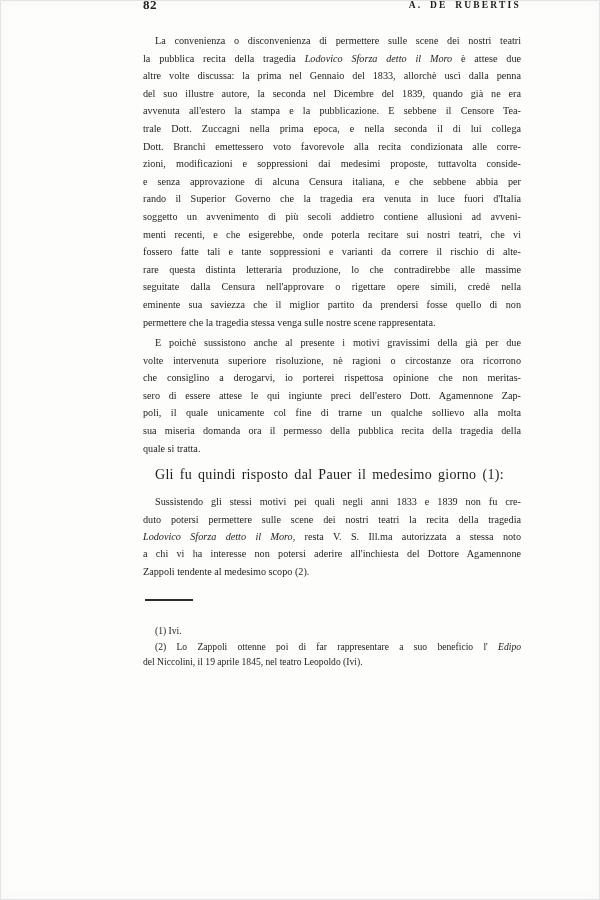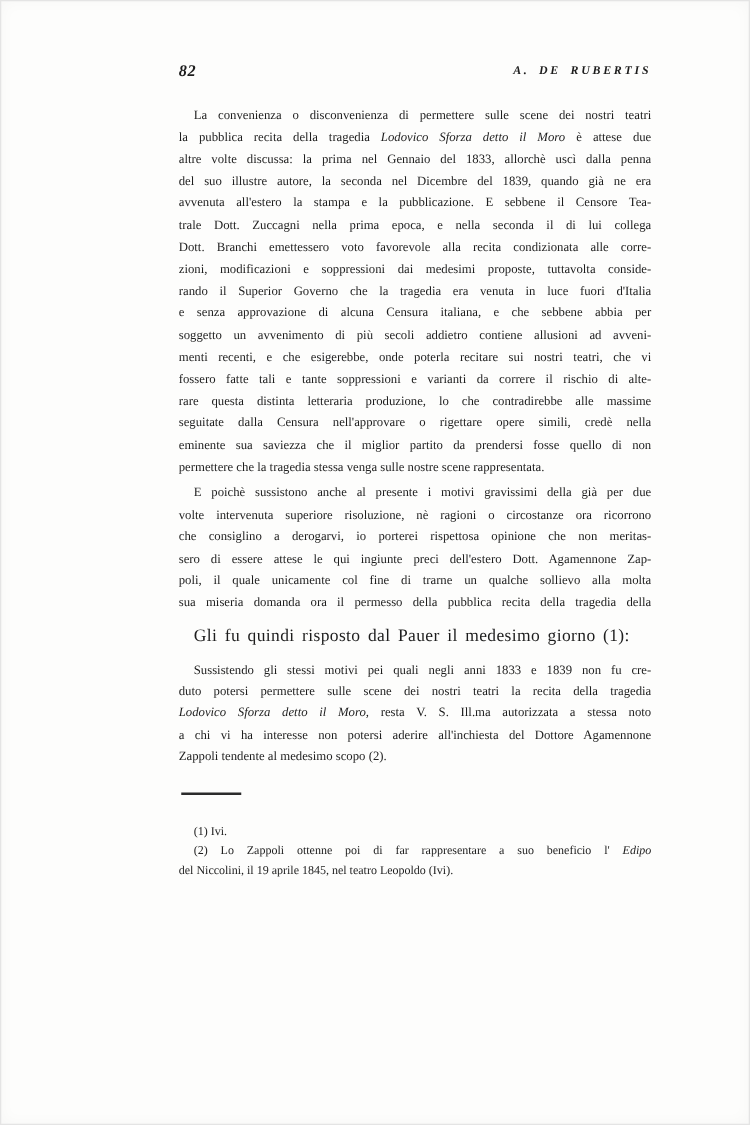--- a/index.html
+++ b/index.html
@@ -16,23 +16,21 @@
     overflow:hidden;
     color:#1d1d1d;
   }
   .text-column{
     position:absolute;
     left:143px;top:0;
     width:378px;
   }
   .header-row{
     position:relative;
-    margin-top:52px;
     height:16px;
-    font-style:italic;
   }
   .page-num{
     position:absolute;
     left:0;top:-3px;
     font-size:13px;
     font-weight:700;
     letter-spacing:0.5px;
   }
   .running-header{
     text-align:right;
@@ -93,38 +91,39 @@
 
     <div class="para body1">
         <div class="line indent"><span>La convenienza o disconvenienza di permettere sulle scene dei nostri teatri</span></div>
         <div class="line"><span>la pubblica recita della tragedia </span><i>Lodovico Sforza detto il Moro</i><span> è attese due</span></div>
         <div class="line"><span>altre volte discussa: la prima nel Gennaio del 1833, allorchè uscì dalla penna</span></div>
         <div class="line"><span>del suo illustre autore, la seconda nel Dicembre del 1839, quando già ne era</span></div>
         <div class="line"><span>avvenuta all'estero la stampa e la pubblicazione. E sebbene il Censore Tea-</span></div>
         <div class="line"><span>trale Dott. Zuccagni nella prima epoca, e nella seconda il di lui collega</span></div>
         <div class="line"><span>Dott. Branchi emettessero voto favorevole alla recita condizionata alle corre-</span></div>
         <div class="line"><span>zioni, modificazioni e soppressioni dai medesimi proposte, tuttavolta conside-</span></div>
+        <div class="line"><span>e senza approvazione di alcuna Censura italiana, e che sebbene abbia per</span></div>
         <div class="line"><span>rando il Superior Governo che la tragedia era venuta in luce fuori d'Italia</span></div>
-        <div class="line"><span>e senza approvazione di alcuna Censura italiana, e che sebbene abbia per</span></div>
         <div class="line"><span>soggetto un avvenimento di più secoli addietro contiene allusioni ad avveni-</span></div>
         <div class="line"><span>menti recenti, e che esigerebbe, onde poterla recitare sui nostri teatri, che vi</span></div>
         <div class="line"><span>fossero fatte tali e tante soppressioni e varianti da correre il rischio di alte-</span></div>
         <div class="line"><span>rare questa distinta letteraria produzione, lo che contradirebbe alle massime</span></div>
         <div class="line"><span>seguitate dalla Censura nell'approvare o rigettare opere simili, credè nella</span></div>
         <div class="line"><span>eminente sua saviezza che il miglior partito da prendersi fosse quello di non</span></div>
         <div class="line last"><span>permettere che la tragedia stessa venga sulle nostre scene rappresentata.</span></div>
       </div>
 
     <div class="para body2">
         <div class="line indent"><span>E poichè sussistono anche al presente i motivi gravissimi della già per due</span></div>
         <div class="line"><span>volte intervenuta superiore risoluzione, nè ragioni o circostanze ora ricorrono</span></div>
         <div class="line"><span>che consiglino a derogarvi, io porterei rispettosa opinione che non meritas-</span></div>
         <div class="line"><span>sero di essere attese le qui ingiunte preci dell'estero Dott. Agamennone Zap-</span></div>
         <div class="line"><span>poli, il quale unicamente col fine di trarne un qualche sollievo alla molta</span></div>
         <div class="line"><span>sua miseria domanda ora il permesso della pubblica recita della tragedia della</span></div>
+        <div class="line last"><span>quale si tratta.</span></div>
       </div>
 
     <div class="section-heading">Gli fu quindi risposto dal Pauer il medesimo giorno (1):</div>
 
     <div class="para quote">
         <div class="line indent"><span>Sussistendo gli stessi motivi pei quali negli anni 1833 e 1839 non fu cre-</span></div>
         <div class="line"><span>duto potersi permettere sulle scene dei nostri teatri la recita della tragedia</span></div>
         <div class="line"><i>Lodovico Sforza detto il Moro</i><span>, resta V. S. Ill.ma autorizzata a stessa noto</span></div>
         <div class="line"><span>a chi vi ha interesse non potersi aderire all'inchiesta del Dottore Agamennone</span></div>
         <div class="line last"><span>Zappoli tendente al medesimo scopo (2).</span></div>

